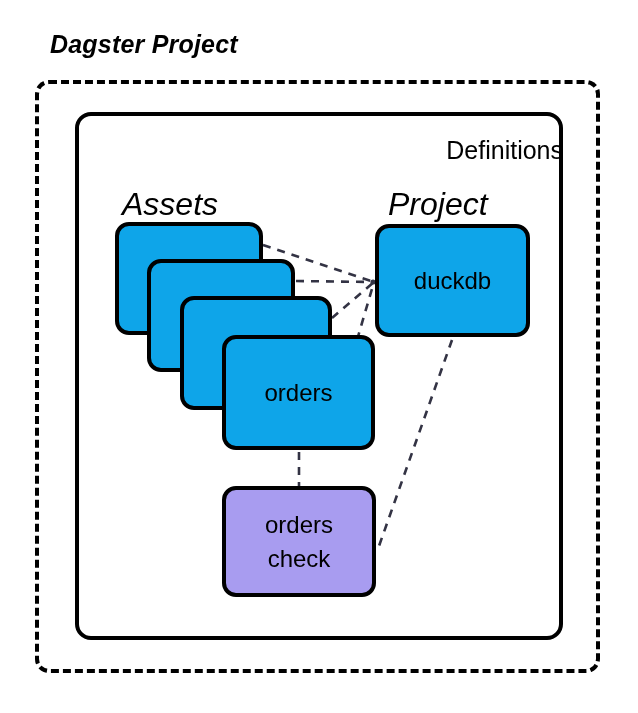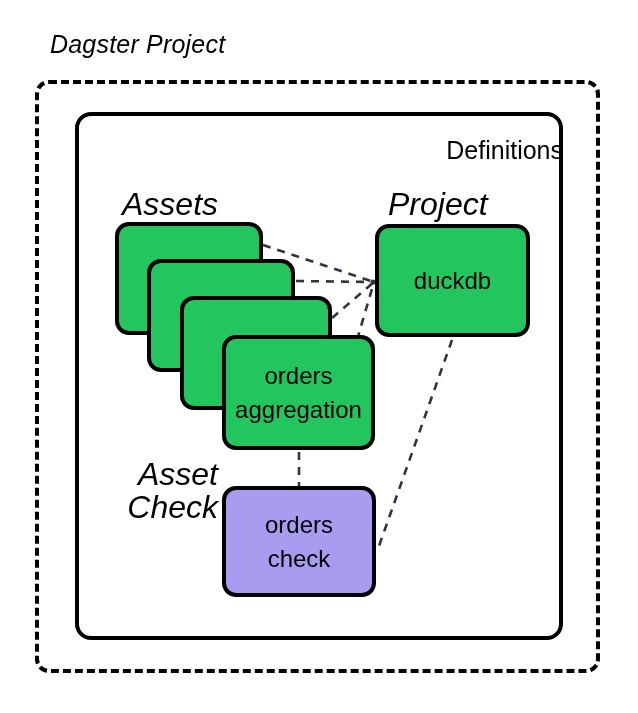--- a/index.html
+++ b/index.html
@@ -31,21 +31,21 @@
     border-radius: 14px;
     background: transparent;
   }
 
   
   .project-title {
     left: 50px;
     top: 30px;
     font-size: 25px;
     font-style: italic;
-    font-weight: normal;
+    font-weight: bold;
     letter-spacing: 0.2px;
     white-space: nowrap;
   }
 
   
   .definitions-box {
     left: 75px;
     top: 112px;
     width: 488px;
     height: 528px;
@@ -78,21 +78,21 @@
     text-align: right;
     line-height: 33px;
     white-space: normal;
   }
 
   
   .node-box {
     box-sizing: border-box;
     border: 4px solid #000000;
     border-radius: 14px;
-    background: #22c55e;
+    background: #0ea5e9;
     display: flex;
     align-items: center;
     justify-content: center;
     text-align: center;
     font-size: 24px;
     line-height: 34px;
   }
 
   
   .asset-card-1 { left: 115px; top: 222px; width: 148px; height: 113px; z-index: 4; }
@@ -148,33 +148,28 @@
 
     <g fill="#333344">
       <circle cx="373" cy="282" r="2.6"></circle>
     </g>
   </svg>
 
   <div class="abs group-label label-assets">Assets</div>
 
   <div class="abs group-label label-resource">Project</div>
 
-  <div class="abs group-label label-assetcheck">
-    <div>Asset</div>
-    <div>Check</div>
-  </div>
 
   <div class="abs node-box asset-card-1"></div>
   <div class="abs node-box asset-card-2"></div>
   <div class="abs node-box asset-card-3"></div>
 
   <div class="abs node-box asset-card-front">
     <div>
       <div>orders</div>
-      <div>aggregation</div>
     </div>
   </div>
 
   <div class="abs node-box resource-box">
     <div>duckdb</div>
   </div>
 
   <div class="abs node-box check-box">
     <div>
       <div>orders</div>

